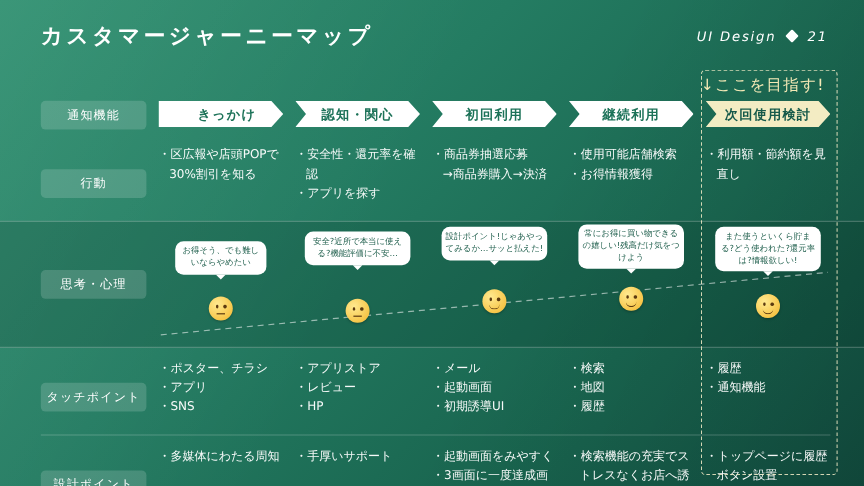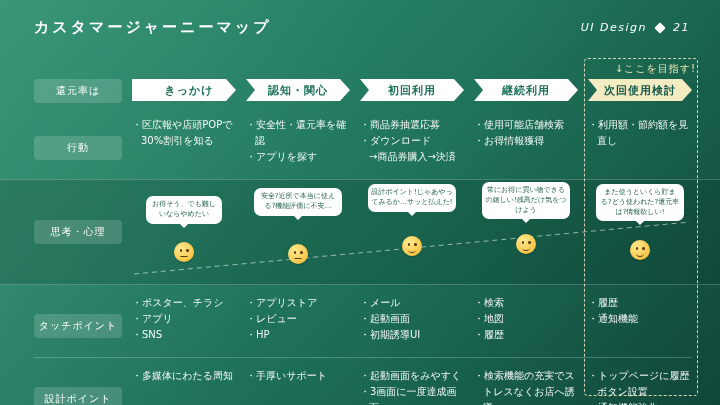--- a/index.html
+++ b/index.html
@@ -9,21 +9,21 @@
     font-family:"DejaVu Sans","Liberation Sans",sans-serif;color:#fff;
   }
   .slide::before{
     content:"";position:absolute;inset:0;pointer-events:none;
     background:linear-gradient(115deg,rgba(255,255,255,0.06),rgba(255,255,255,0) 45%),
                linear-gradient(295deg,rgba(0,0,0,0.12),rgba(0,0,0,0) 42%);
   }
   
   .header{position:relative;display:flex;justify-content:space-between;align-items:center;
     padding:18px 30px 12px 34px;}
-  .title{font-size:15px;font-weight:bold;letter-spacing:3px;}
+  .title{font-size:18px;font-weight:bold;letter-spacing:3px;}
   .brand{display:flex;align-items:center;font-size:11px;letter-spacing:1.5px;font-style:italic;}
   .diamond{width:8px;height:8px;background:#fff;transform:rotate(45deg);margin:0 9px;border-radius:1px;}
   
   .board{position:relative;padding:6px 28px 0 34px;}
   .row{display:grid;grid-template-columns:88px repeat(5,104px);column-gap:10px;align-items:start;}
   .rowlabel{align-self:center;background:rgba(255,255,255,0.16);border-radius:4px;height:24px;
     display:flex;align-items:center;justify-content:center;font-size:10px;letter-spacing:1px;}
   
   .row-phase{padding-top:24px;margin-bottom:4px;}
   .pill{height:22px;display:flex;align-items:center;justify-content:center;background:#fff;
@@ -56,60 +56,59 @@
   .mood-happy .mouth{top:11px;width:9px;height:4.5px;border-bottom:1.6px solid #5c3a10;border-radius:0 0 9px 9px;}
   .mood-unsure .mouth{top:13.5px;width:7px;height:0;border-bottom:1.6px solid #5c3a10;}
   .em0 .bubble{top:16px;width:70px}.em0 .face{top:62px}
   .em1 .bubble{top:8px}.em1 .face{top:64px}
   .em2 .bubble{top:4px}.em2 .face{top:56px}
   .em3 .bubble{top:2px}.em3 .face{top:54px}
   .em4 .bubble{top:4px}.em4 .face{top:60px}
   
   .goal-box{position:absolute;left:584px;top:58px;width:112px;height:336px;
     border:1px dashed rgba(246,238,200,0.85);border-radius:4px;pointer-events:none;}
-  .goal-note{position:absolute;left:584px;top:62px;width:112px;text-align:right;
-    font-size:10px;letter-spacing:1px;color:#f4e9b6;}
+  .goal-note{position:absolute;left:584px;top:62px;width:112px;text-align:left;
+    font-size:13px;letter-spacing:1px;color:#f4e9b6;}
 </style>
 </head>
 <body>
 
 <div class="slide">
 
   <div class="header">
     <div class="title">カスタマージャーニーマップ</div>
     <div class="brand">
       <span>UI Design</span>
       <span class="diamond"></span>
       <span>21</span>
     </div>
   </div>
 
   <div class="board">
 
     <div class="row row-phase">
-      <div class="rowlabel">還元率は</div>
+      <div class="rowlabel">通知機能</div>
       <div class="pill first">きっかけ</div>
       <div class="pill">認知・関心</div>
       <div class="pill">初回利用</div>
       <div class="pill">継続利用</div>
       <div class="pill last">次回使用検討</div>
     </div>
 
     <div class="row row-actions">
       <div class="rowlabel">行動</div>
       <ul class="cell">
         <li>・区広報や店頭POPで30%割引を知る</li>
       </ul>
       <ul class="cell">
         <li>・安全性・還元率を確認</li>
         <li>・アプリを探す</li>
       </ul>
       <ul class="cell">
         <li>・商品券抽選応募</li>
-        <li>・ダウンロード</li>
         <li class="cont">→商品券購入→決済</li>
       </ul>
       <ul class="cell">
         <li>・使用可能店舗検索</li>
         <li>・お得情報獲得</li>
       </ul>
       <ul class="cell">
         <li>・利用額・節約額を見直し</li>
       </ul>
     </div>

